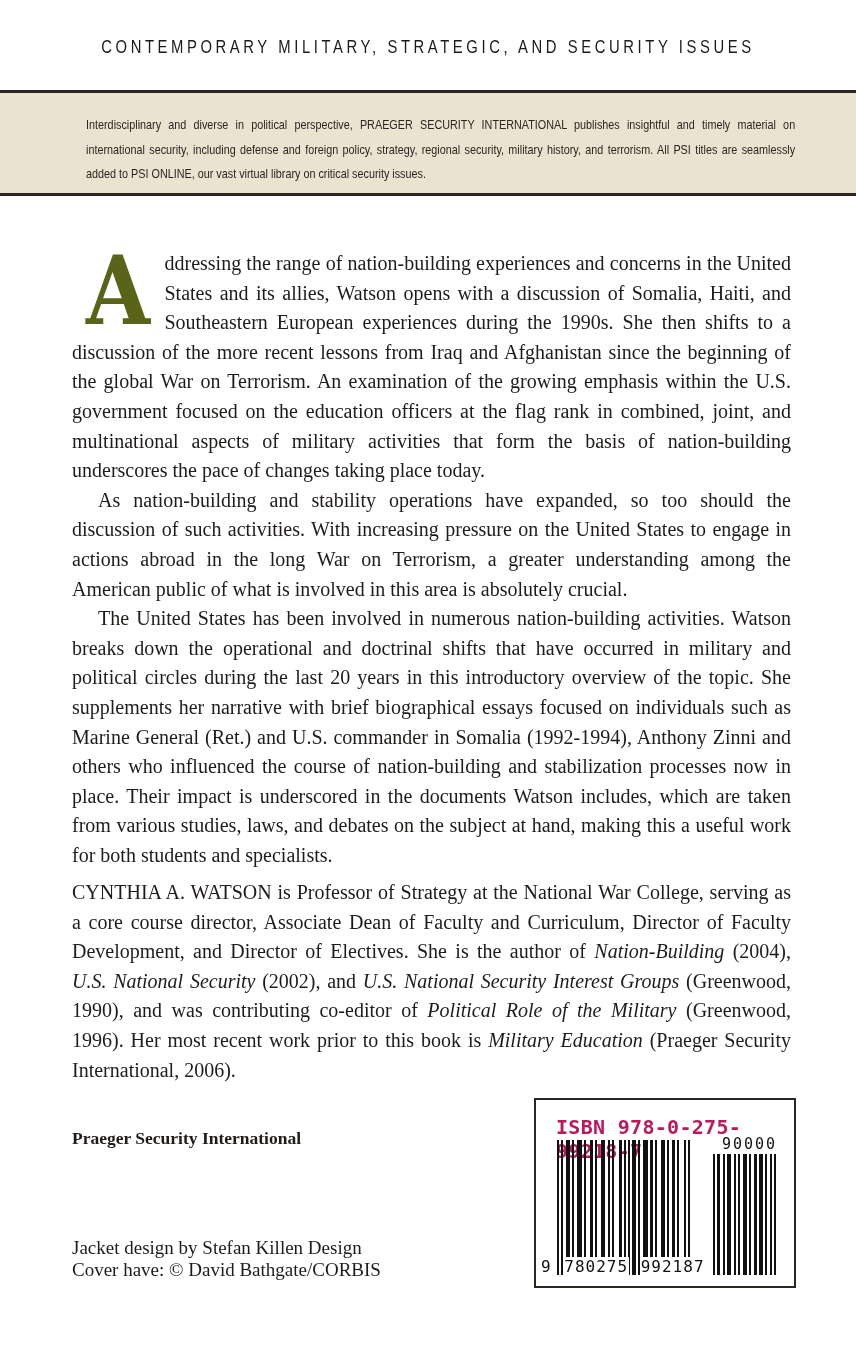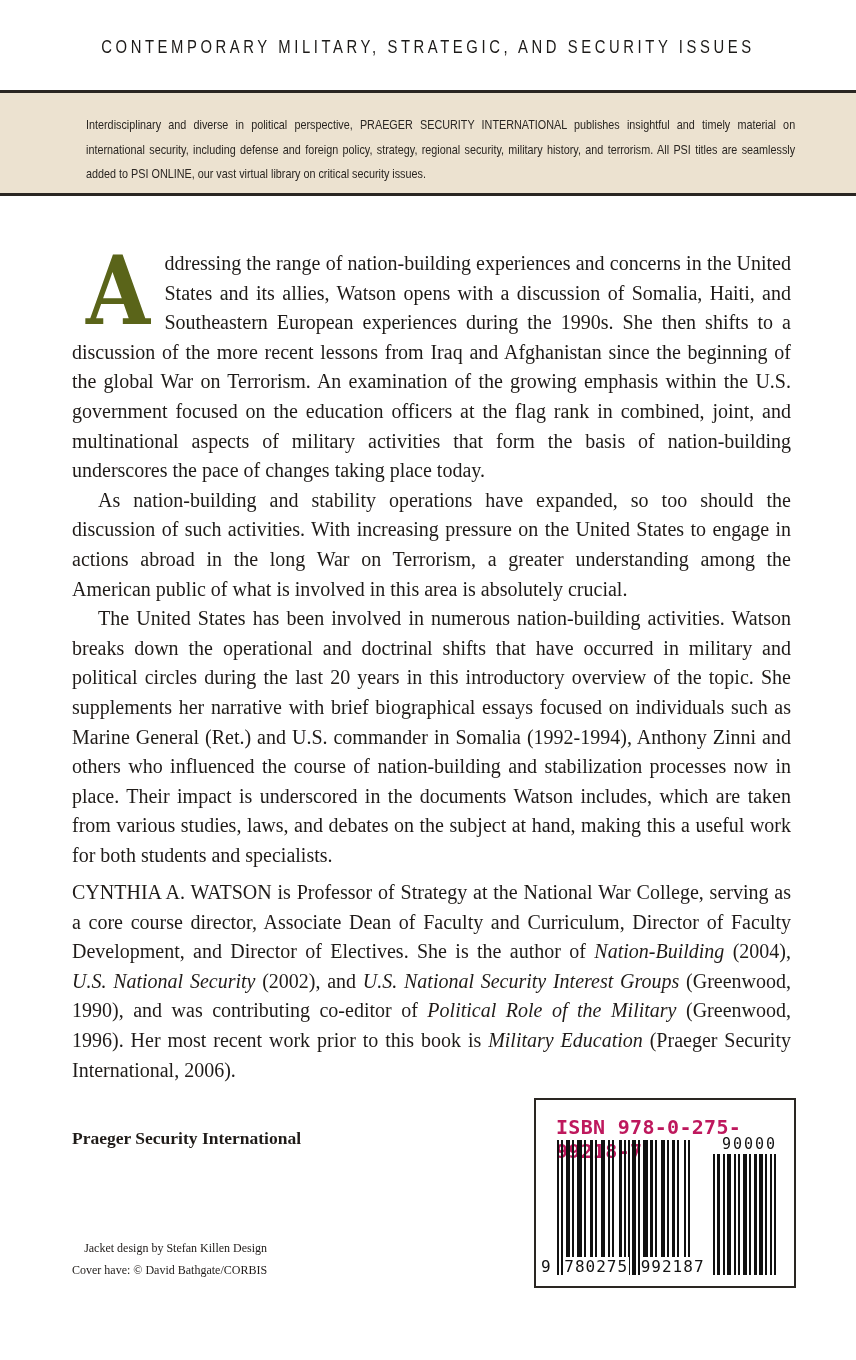--- a/index.html
+++ b/index.html
@@ -35,21 +35,21 @@
   .bio { top: 878px; }
   .bio i { font-style: italic; }
   .publisher {
     position: absolute; left: 72px; top: 1127px;
     font-family: "Liberation Serif", serif; font-size: 17.5px; line-height: 22.5px; color: #1f1b18;
   }
   .publisher .pub-name { font-weight: bold; }
   .publisher .pub-url { font-weight: bold; font-size: 21px; line-height: 25px; }
   .credits {
     position: absolute; left: 72px; top: 1237px;
-    font-family: "Liberation Serif", serif; font-size: 12px; line-height: 22px; color: #1f1b18; text-align: right;
+    font-family: "Liberation Serif", serif; font-size: 19px; line-height: 22px; color: #1f1b18;
   }
   .barcode-box {
     position: absolute; left: 534px; top: 1098px; width: 262px; height: 190px;
     border: 2px solid #2a2622; box-sizing: border-box; background: #fff;
   }
   .isbn-label {
     position: absolute; left: 20px; top: 15px;
     font-family: "DejaVu Sans Mono", monospace; font-size: 20px; font-weight: bold; letter-spacing: 0.3px; color: #be185d;
   }
   .price-label {

